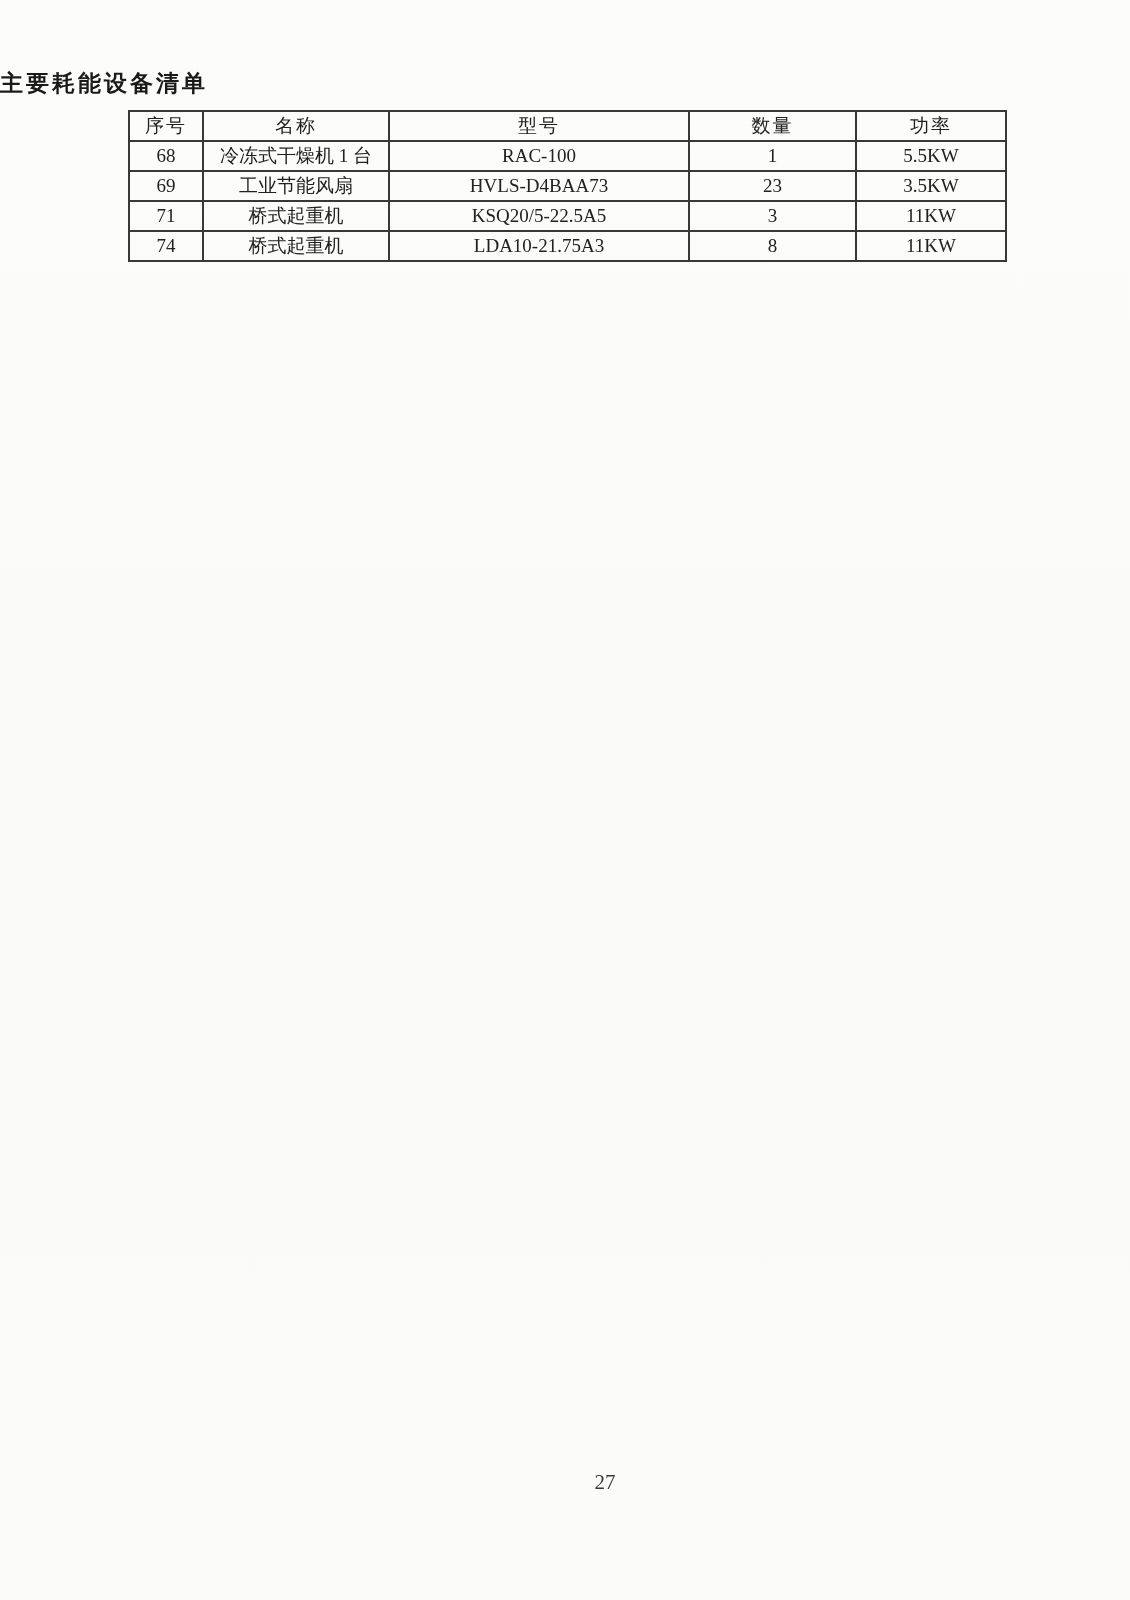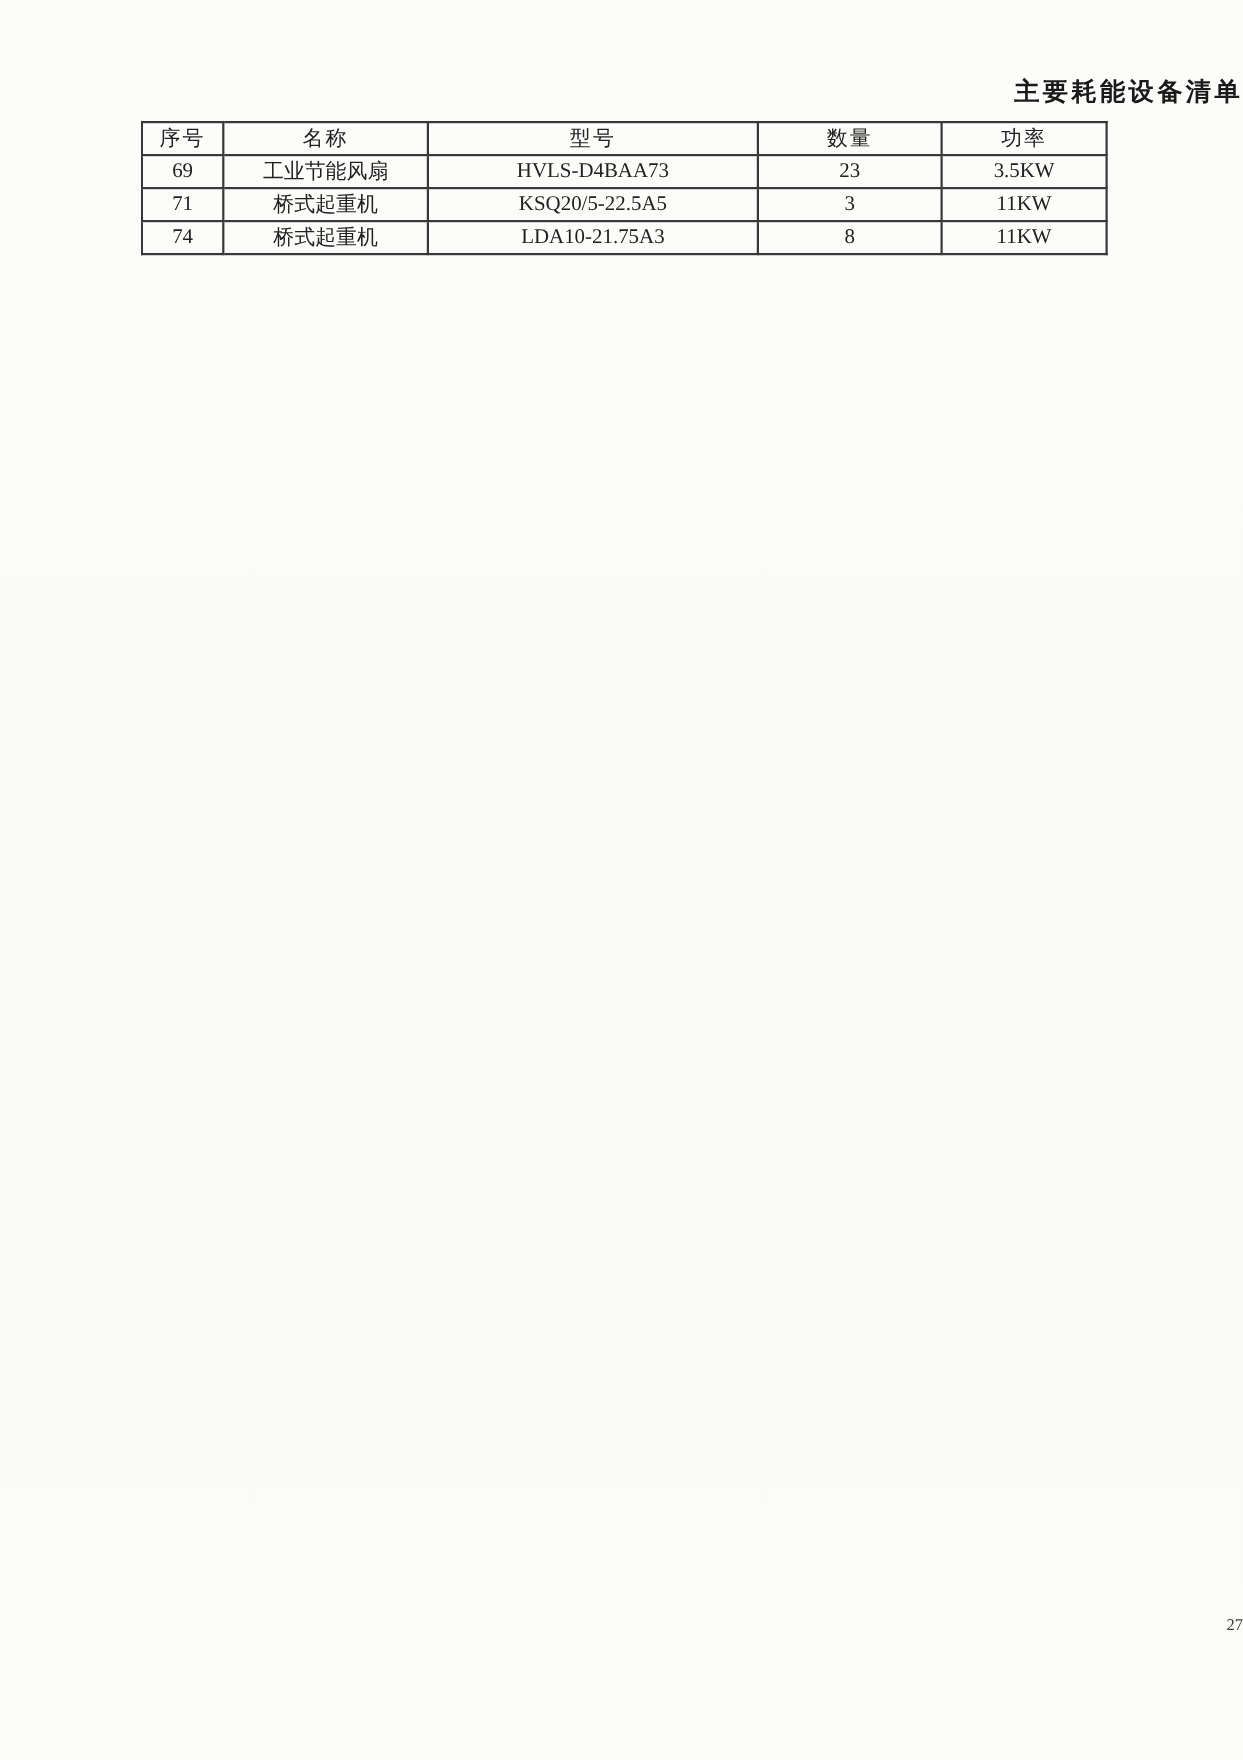--- a/index.html
+++ b/index.html
@@ -20,21 +20,21 @@
     top: 0; left: 0;
     width: 1130px;
     height: 1600px;
     background: linear-gradient(180deg, #fcfcfa 0%, #fafaf8 50%, #fbfbf9 100%);
   }
   .doc-title {
     position: absolute;
     top: 68px;
     left: 0;
     width: 1130px;
-    text-align: right;
+    text-align: left;
     font-size: 23px;
     font-weight: bold;
     letter-spacing: 3px;
     color: #1a1a1a;
   }
   table.equipment {
     position: absolute;
     top: 110px;
     left: 128px;
     width: 877px;
@@ -61,22 +61,22 @@
   col.c-seq   { width: 74px; }
   col.c-name  { width: 186px; }
   col.c-model { width: 300px; }
   col.c-qty   { width: 167px; }
   col.c-power { width: 150px; }
   .page-number {
     position: absolute;
     top: 1470px;
     left: 0;
     width: 1130px;
-    text-align: right;
-    font-size: 15px;
+    text-align: center;
+    font-size: 21px;
     color: #3b3b3b;
     padding-left: 80px;
     box-sizing: border-box;
   }
   
   .scanwrap {
     filter: blur(0.3px);
   }
 </style>
 </head>
@@ -98,20 +98,27 @@
         <tr>
           <th>序号</th>
           <th>名称</th>
           <th>型号</th>
           <th>数量</th>
           <th>功率</th>
         </tr>
       </thead>
       <tbody>
           <tr>
+            <td>68</td>
+            <td>冷冻式干燥机 1 台</td>
+            <td>RAC-100</td>
+            <td>1</td>
+            <td>5.5KW</td>
+          </tr>
+          <tr>
             <td>69</td>
             <td>工业节能风扇</td>
             <td>HVLS-D4BAA73</td>
             <td>23</td>
             <td>3.5KW</td>
           </tr>
           <tr>
             <td>71</td>
             <td>桥式起重机</td>
             <td>KSQ20/5-22.5A5</td>

